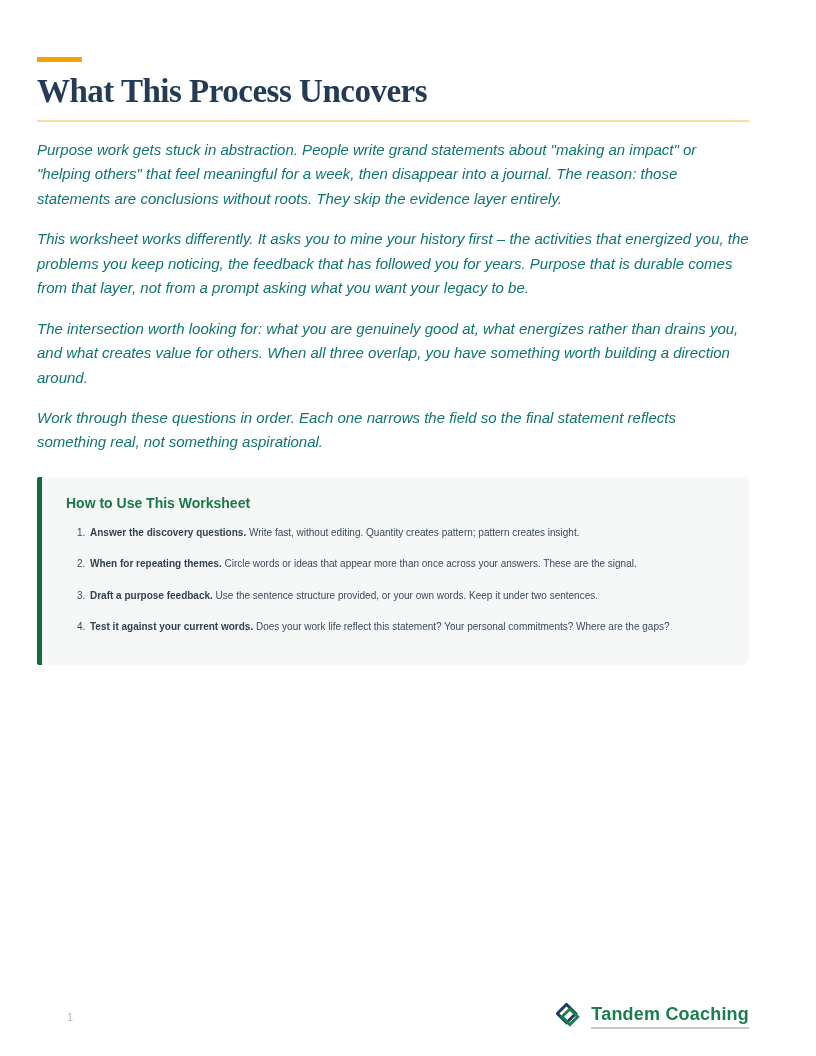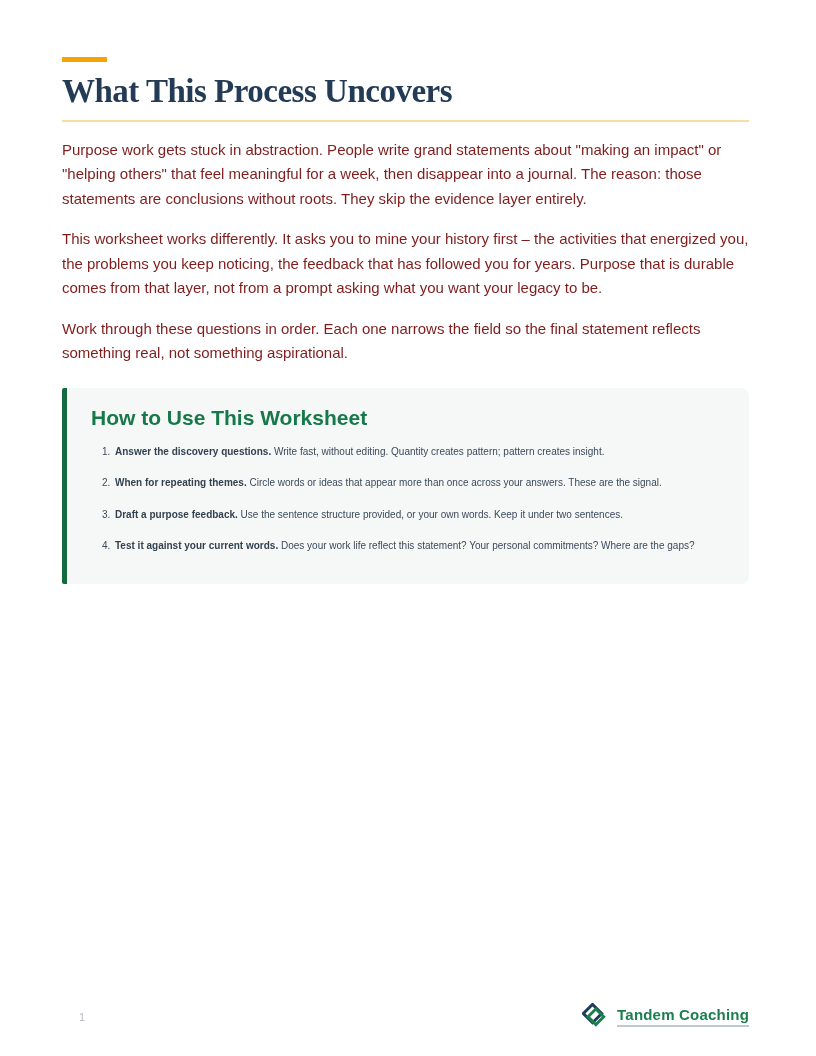--- a/index.html
+++ b/index.html
@@ -5,22 +5,21 @@
   * { margin: 0; padding: 0; box-sizing: border-box; }
   html, body { background: #ffffff; }
   body {
     width: 816px; height: 1056px;
     position: relative;
     font-family: "Liberation Sans", sans-serif;
     overflow: hidden;
   }
   .page {
     position: absolute; inset: 0;
-    padding: 57px 67px 0 50px;
-    margin-left: 12px;
+    padding: 57px 67px 0 37px;
   }
   .accent-bar {
     width: 45px; height: 5px;
     background: #F5A302;
   }
   h1.page-title {
     margin-top: 13px;
     font-family: "Liberation Serif", "DejaVu Serif", serif;
     font-weight: 700;
     font-size: 33px;
@@ -30,31 +29,32 @@
   }
   .title-rule {
     border: none;
     border-top: 2px solid #F5DFA3;
     margin-top: 12px;
   }
   p.body-para {
     margin-top: 16px;
     font-size: 15px;
     line-height: 1.63;
-    color: #7f1d1d;
+    color: #0f766e;
+    font-style: italic;
   }
   .callout {
     margin-top: 22px;
     background: #F6F7F7;
     border-left: 5px solid #15693E;
     border-radius: 2px 8px 8px 2px;
     padding: 18px 26px 30px 20px;
   }
   .callout h2 {
-    font-size: 21px;
+    font-size: 14px;
     font-weight: 700;
     color: #17794A;
     margin-bottom: 14px;
     padding-left: 4px;
   }
   .callout ol {
     list-style: decimal;
     padding-left: 26px;
     color: #3B4A5A;
   }
@@ -77,41 +77,42 @@
     font-size: 11px;
     color: #B4BAC1;
   }
   .brand {
     display: flex;
     align-items: center;
     gap: 8px;
   }
   .brand svg { display: block; }
   .brand-text {
-    font-size: 15px;
+    font-size: 18px;
     font-weight: 700;
     color: #1B7F4D;
     letter-spacing: 0.2px;
     border-bottom: 2px solid #C2C9CE;
     padding-bottom: 2px;
   }
 </style>
 </head>
 <body>
 
 <div class="page">
 
   <div class="accent-bar"></div>
 
   <h1 class="page-title">What This Process Uncovers</h1>
 
   <hr class="title-rule">
 
   <p class="body-para">Purpose work gets stuck in abstraction. People write grand statements about "making an impact" or "helping others" that feel meaningful for a week, then disappear into a journal. The reason: those statements are conclusions without roots. They skip the evidence layer entirely.</p>
   <p class="body-para">This worksheet works differently. It asks you to mine your history first – the activities that energized you, the problems you keep noticing, the feedback that has followed you for years. Purpose that is durable comes from that layer, not from a prompt asking what you want your legacy to be.</p>
+  <p class="body-para">The intersection worth looking for: what you are genuinely good at, what energizes rather than drains you, and what creates value for others. When all three overlap, you have something worth building a direction around.</p>
   <p class="body-para">Work through these questions in order. Each one narrows the field so the final statement reflects something real, not something aspirational.</p>
 
   <aside class="callout">
     <h2>How to Use This Worksheet</h2>
     <ol>
       <li>
         <strong>Answer the discovery questions.</strong>
         <span>Write fast, without editing. Quantity creates pattern; pattern creates insight.</span>
       </li>
       <li>

